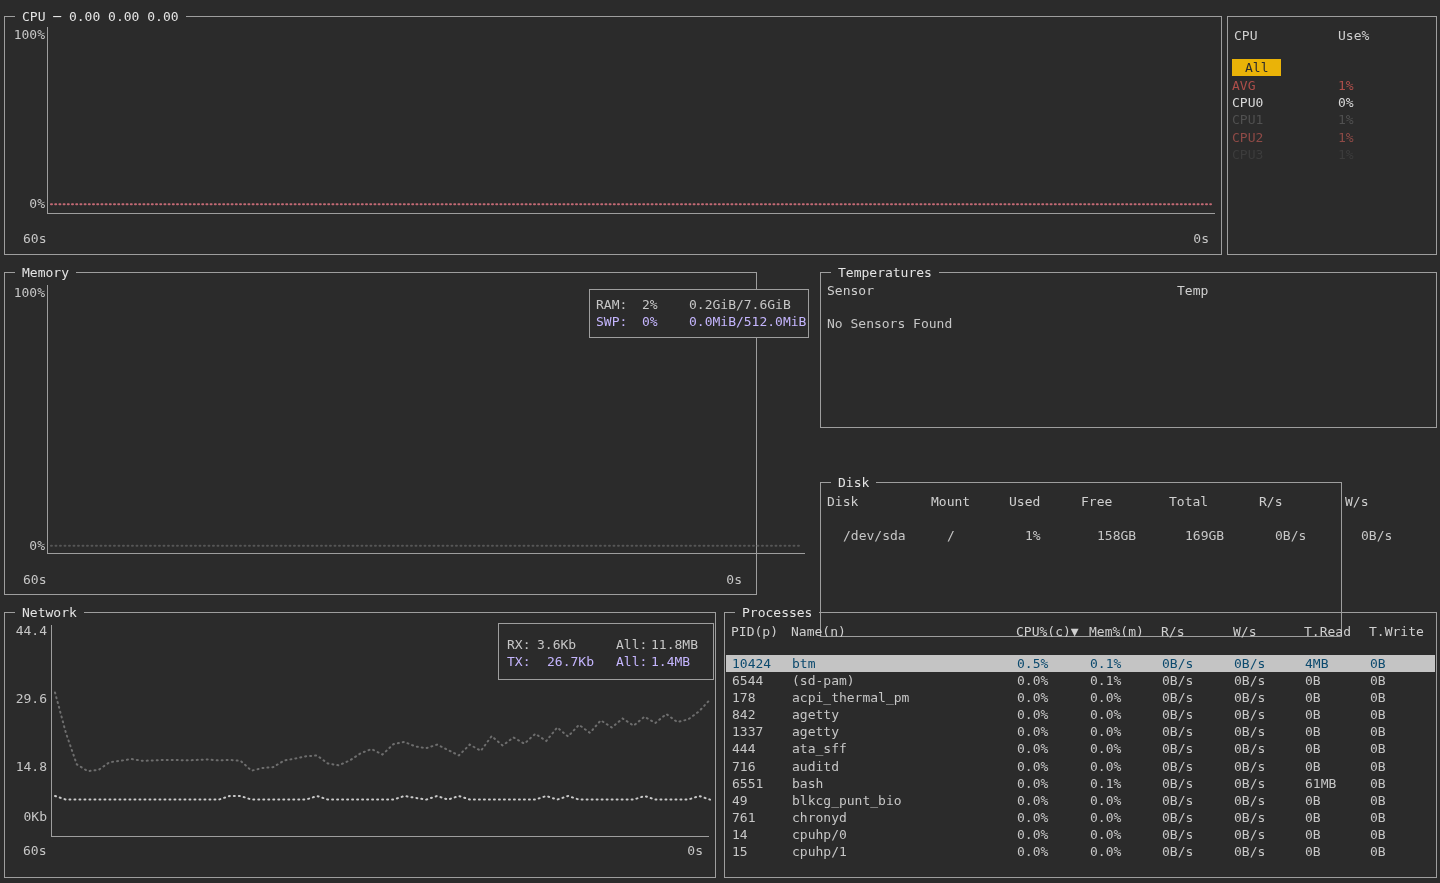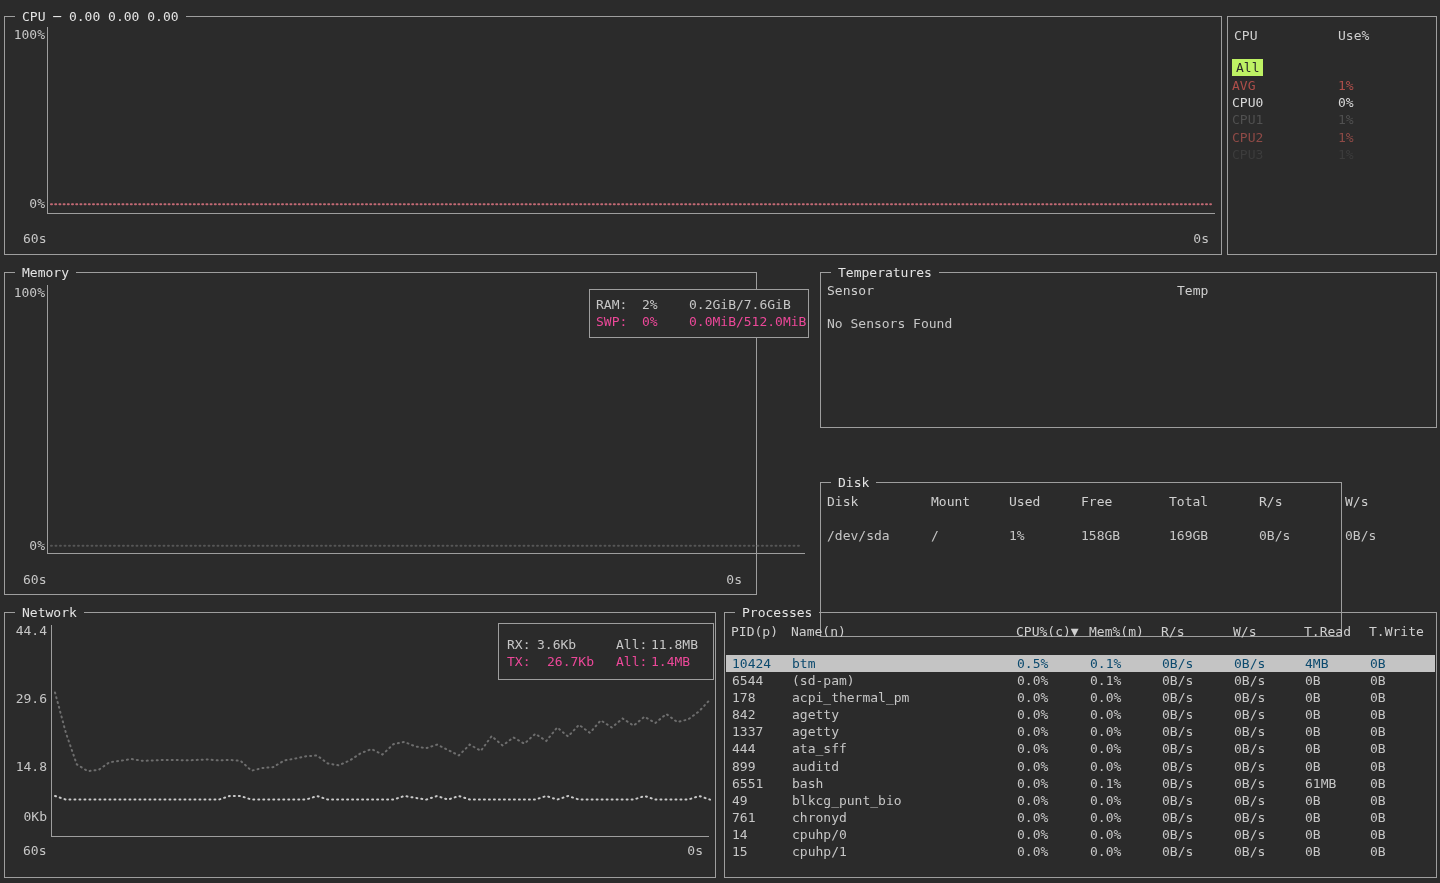--- a/index.html
+++ b/index.html
@@ -7,37 +7,37 @@
     width:1440px; height:883px; position:relative; overflow:hidden;
     background:#2b2b2b; color:#c6c6c6;
     font-family:"DejaVu Sans Mono", monospace; font-size:13px; line-height:17px;
   }
   .panel { position:absolute; border:1px solid #9e9e9e; box-sizing:border-box; }
   .panel-title {
     position:absolute; top:-9px; left:10px; background:#2b2b2b;
     padding:0 7px; color:#e4e4e4; white-space:nowrap; z-index:3;
   }
   .abs { position:absolute; white-space:pre; }
-  .dim { color:#ec4899; }
+  .dim { color:#c4b5fd; }
   .ylab { position:absolute; width:38px; text-align:right; color:#c6c6c6; }
   .ylab4 { position:absolute; width:42px; text-align:right; color:#c6c6c6; }
   .xlab { position:absolute; color:#c6c6c6; }
   .vaxis { position:absolute; width:1px; background:#9e9e9e; }
   .haxis { position:absolute; height:1px; background:#9e9e9e; }
   .chart-svg { position:absolute; left:0; top:0; z-index:1; }
   .legend { position:absolute; border:1px solid #9e9e9e; background:#2b2b2b; z-index:2; }
   .col-head { color:#cfcfcf; }
   .proc-rows { position:absolute; left:1px; right:1px; top:42px; }
   .proc-row { position:relative; height:17.1px; }
   .proc-row.sel { background:#c4c4c4; color:#0c4a6e; }
   .proc-row span { position:absolute; top:0; white-space:pre; }
   .cpu-entry { position:absolute; left:0; right:0; height:17px; }
   .cpu-entry span { position:absolute; top:0; white-space:pre; }
-  .cpu-entry .sel-name { background:#bef264; color:#2b2b2b !important; padding:0 4px; }
-  .disk-row { position:absolute; left:0; right:1px; height:17px; }
+  .cpu-entry .sel-name { background:#eab308; color:#2b2b2b !important; padding:0 13px; }
+  .disk-row { position:absolute; left:16px; right:1px; height:17px; }
   .disk-row span { position:absolute; top:0; white-space:pre; }
 </style>
 </head>
 <body>
 
 <section class="panel" style="left:4px;top:16px;width:1218px;height:239px;">
   <div class="panel-title">
     <span>CPU</span>
     <span>─</span>
     <span>0.00 0.00 0.00</span>
@@ -235,21 +235,21 @@
         <span style="left: 6px;">444</span>
         <span style="left: 66px;">ata_sff</span>
         <span style="left: 291px;">0.0%</span>
         <span style="left: 364px;">0.0%</span>
         <span style="left: 436px;">0B/s</span>
         <span style="left: 508px;">0B/s</span>
         <span style="left: 579px;">0B</span>
         <span style="left: 644px;">0B</span>
       </div>
       <div class="proc-row">
-        <span style="left: 6px;">899</span>
+        <span style="left: 6px;">716</span>
         <span style="left: 66px;">auditd</span>
         <span style="left: 291px;">0.0%</span>
         <span style="left: 364px;">0.0%</span>
         <span style="left: 436px;">0B/s</span>
         <span style="left: 508px;">0B/s</span>
         <span style="left: 579px;">0B</span>
         <span style="left: 644px;">0B</span>
       </div>
       <div class="proc-row">
         <span style="left: 6px;">6551</span>

